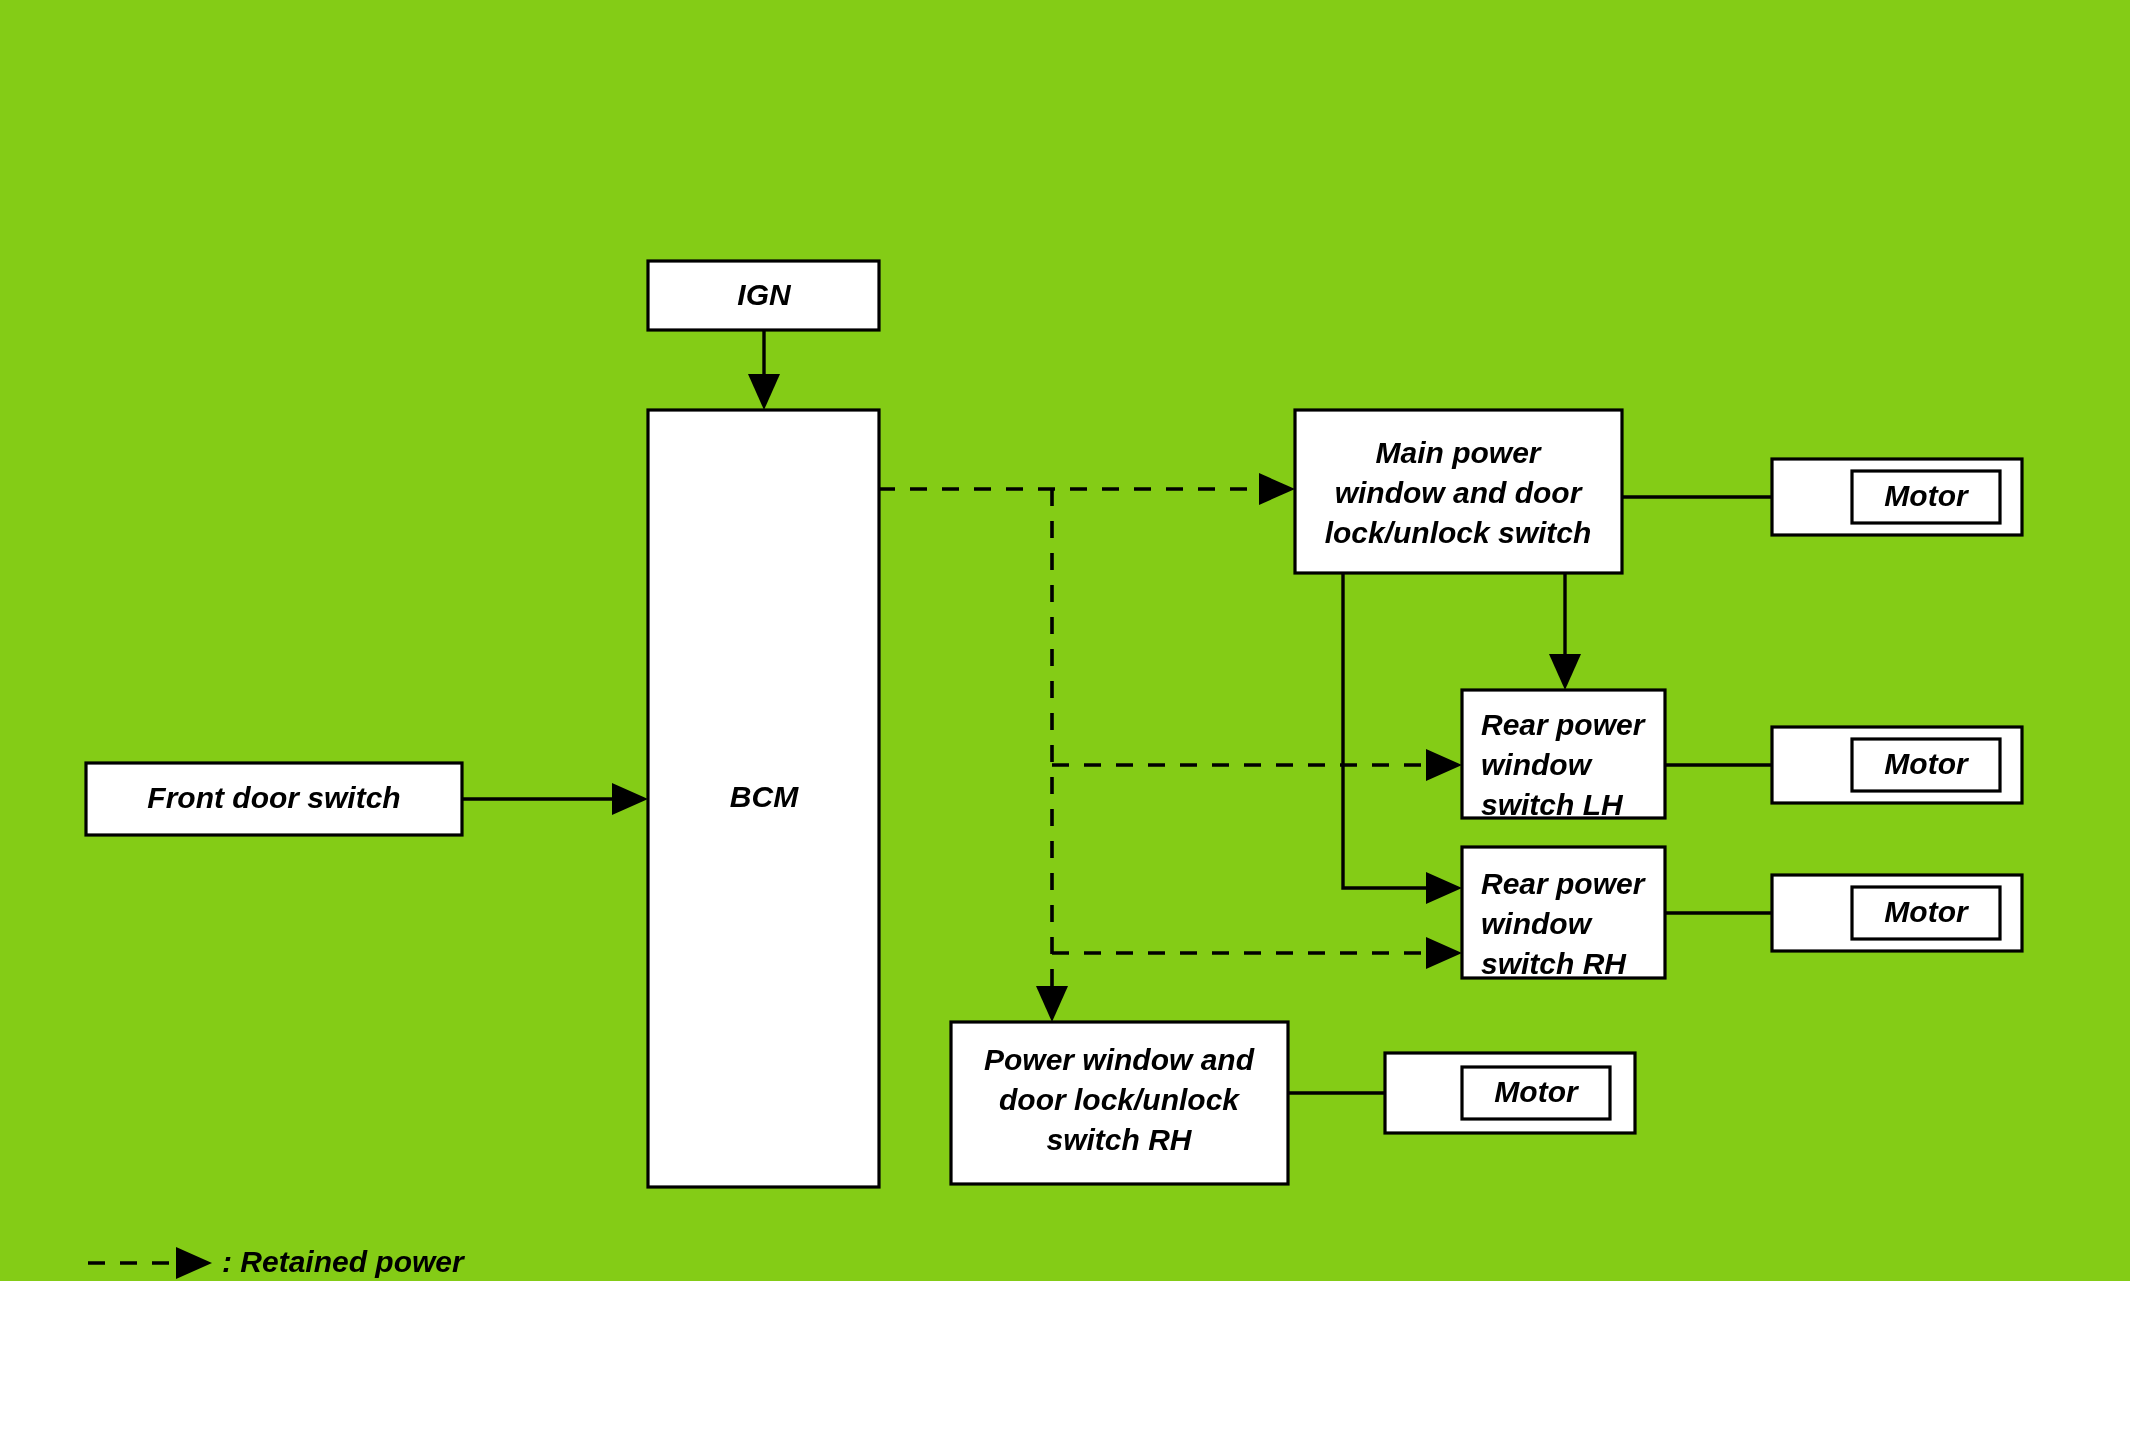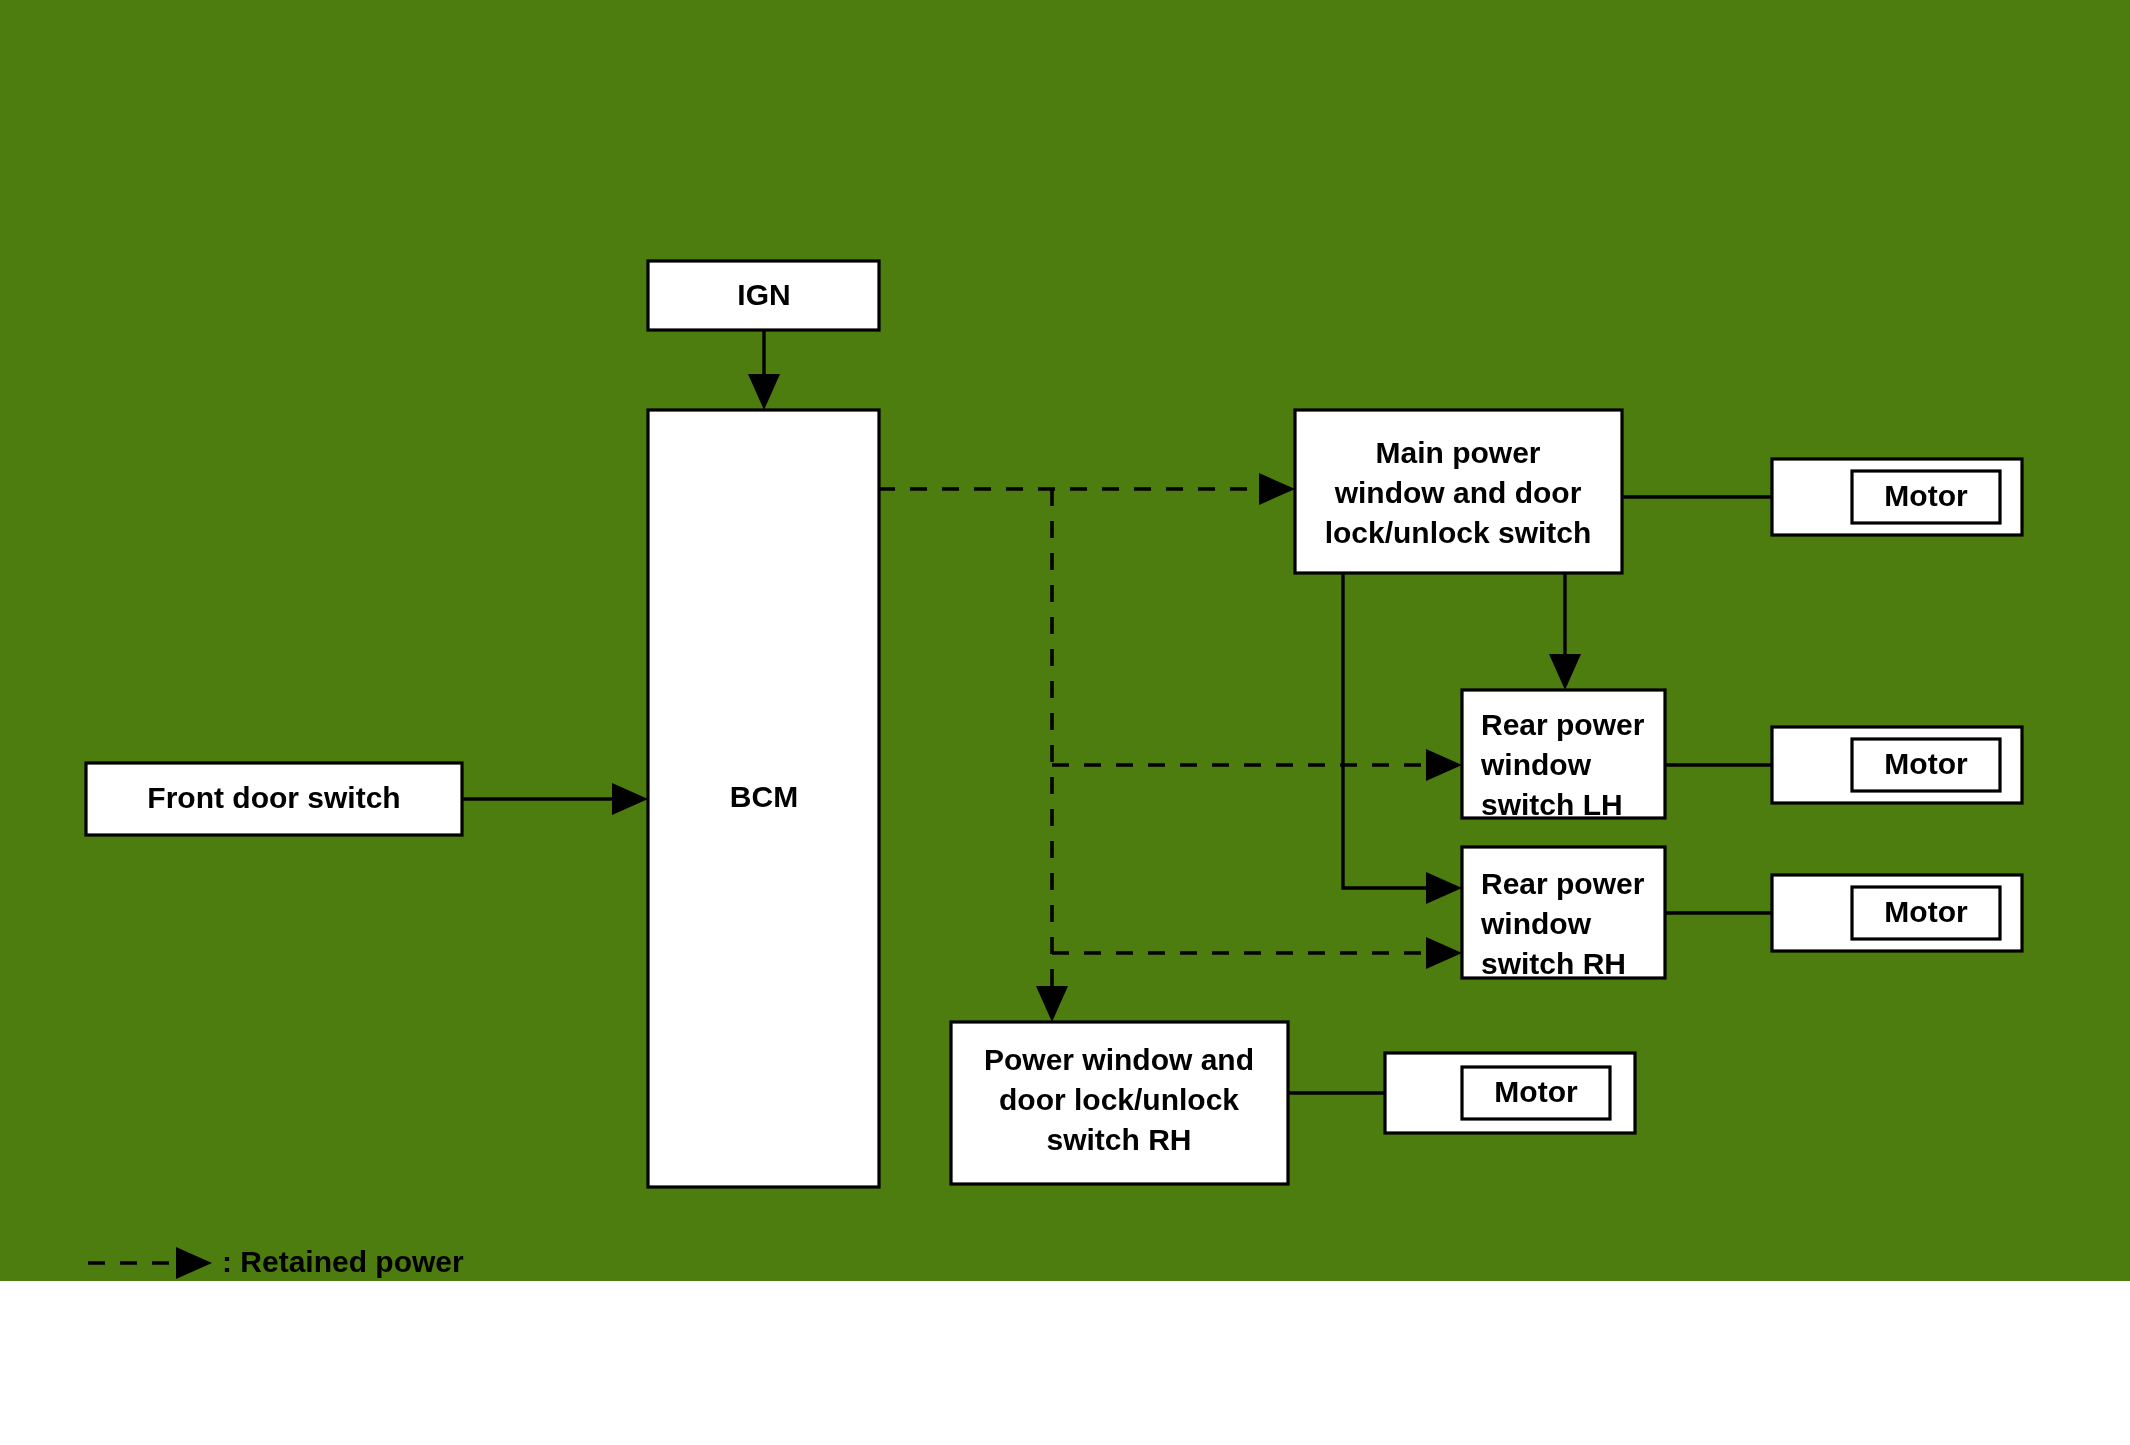--- a/index.html
+++ b/index.html
@@ -10,21 +10,22 @@
   body {
     width: 2130px;
     height: 1445px;
     font-family: "Liberation Sans", sans-serif;
     overflow: hidden;
   }
   #diagram-root {
     position: relative;
     width: 2130px;
     height: 1281px;
-    background: #4d7c0f;
+    background: #84cc16;
+    font-style: italic;
   }
   svg#diagram-svg {
     position: absolute;
     top: 0;
     left: 0;
     width: 2130px;
     height: 1445px;
     display: block;
   }
   .node-box {

